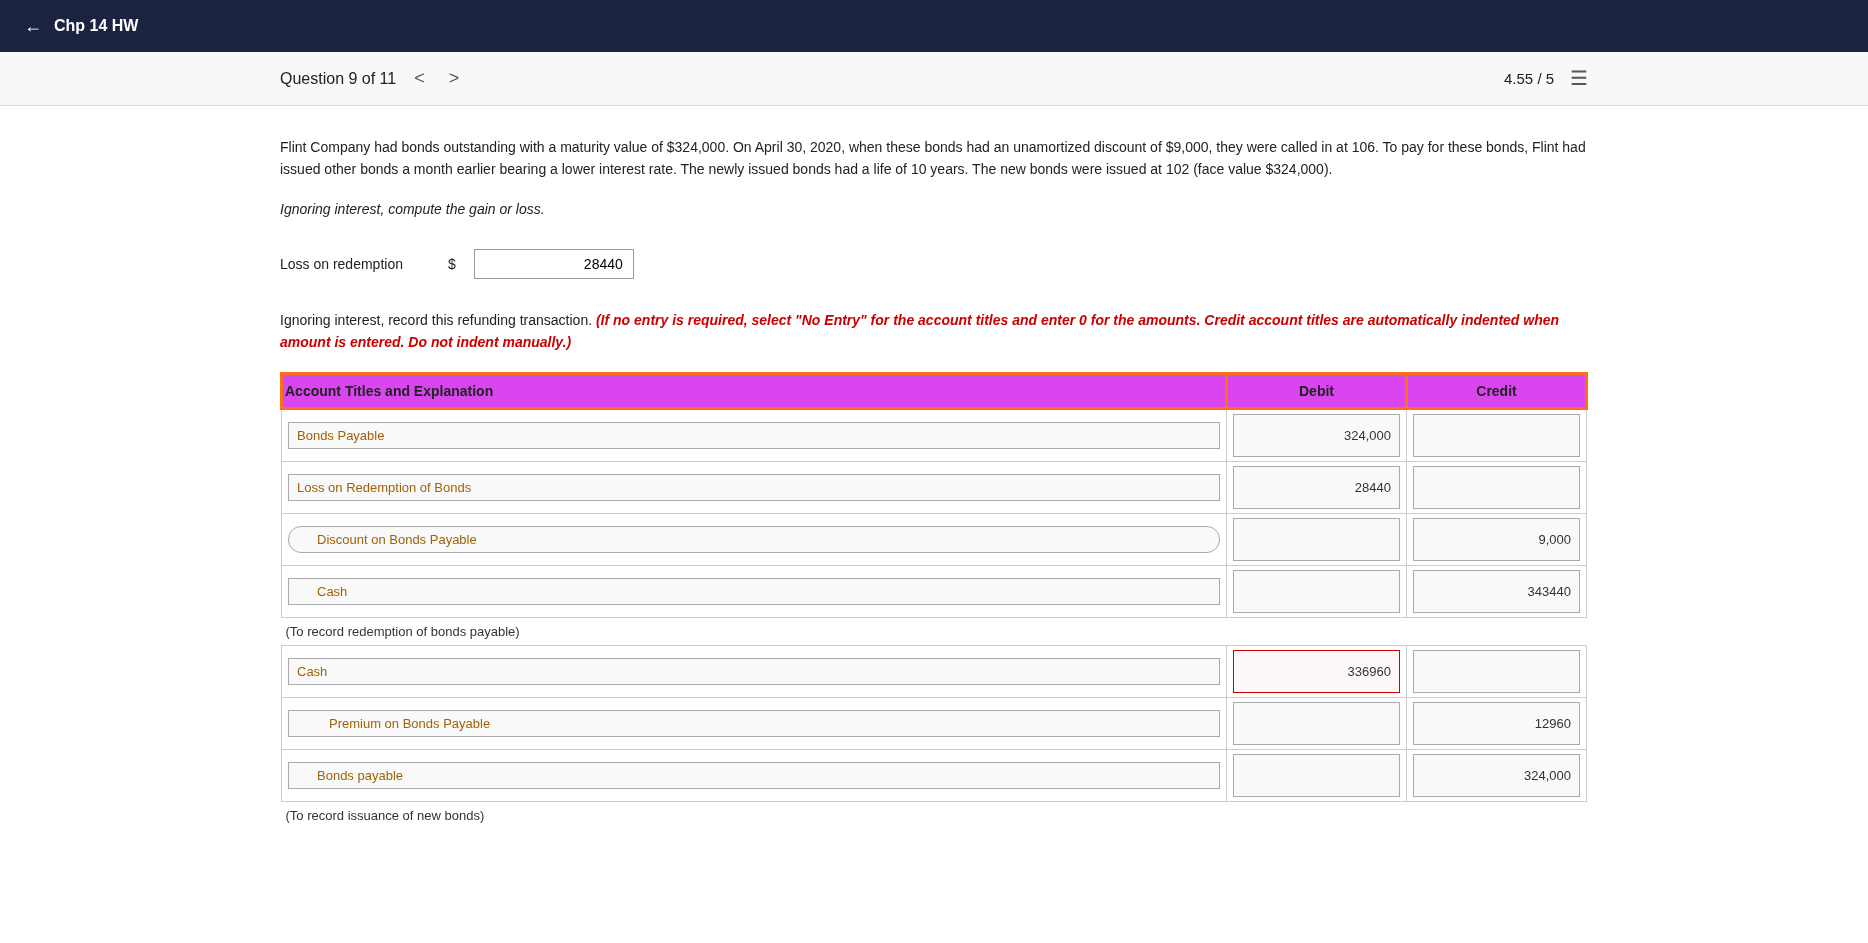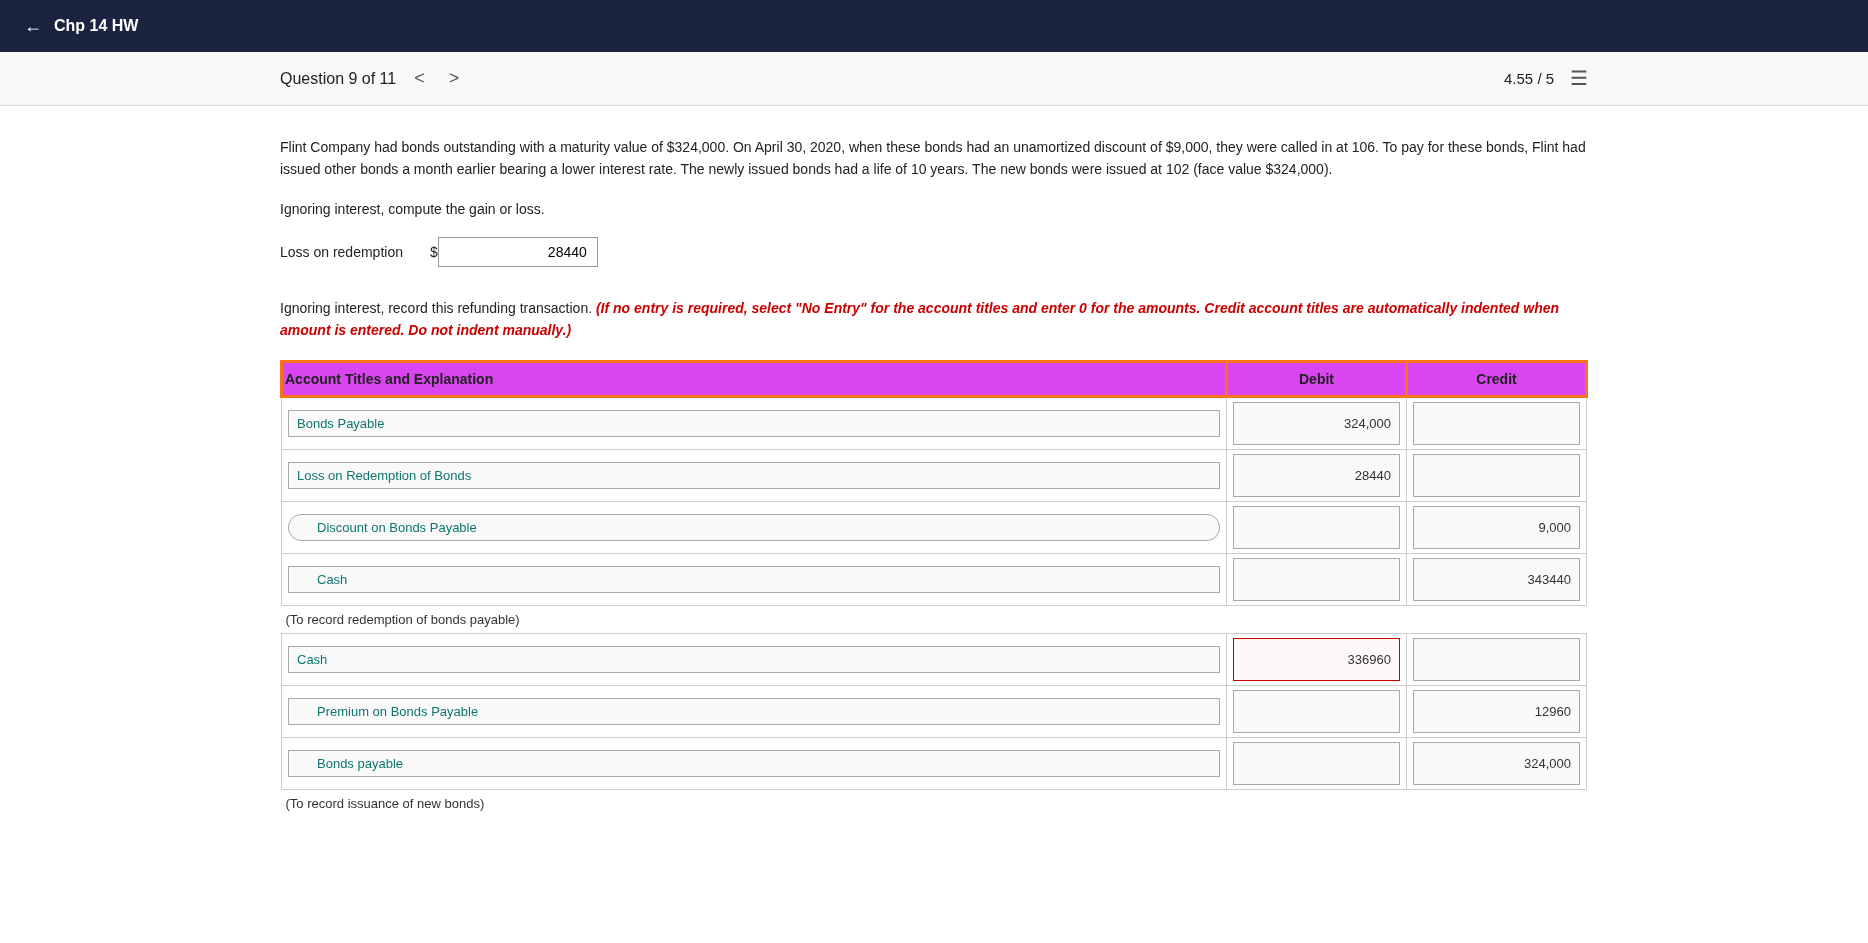--- a/index.html
+++ b/index.html
@@ -71,27 +71,28 @@
     .problem-text {
       font-size: 14px;
       color: #222;
       line-height: 1.6;
       margin-bottom: 20px;
     }
 
     .instruction-text {
       font-size: 14px;
       color: #222;
-      margin-bottom: 20px;
+      margin-bottom: 32px;
+      font-style: italic;
     }
 
     .loss-row {
       display: flex;
       align-items: center;
-      gap: 0;
+      gap: 18px;
       margin-bottom: 30px;
     }
     .loss-label {
       font-size: 14px;
       color: #222;
       min-width: 150px;
     }
     .dollar-sign {
       font-size: 14px;
       color: #222;
@@ -145,21 +146,21 @@
       color: #333;
       background: transparent;
     }
 
     .account-input {
       width: 100%;
       border: 1px solid #aaa;
       padding: 5px 8px;
       font-size: 13px;
       background: #f9f9f9;
-      color: #0f766e;
+      color: #a16207;
     }
     .amount-input {
       width: 100%;
       border: 1px solid #aaa;
       padding: 13px 8px;
       font-size: 13px;
       background: #f9f9f9;
       text-align: right;
       color: #333;
     }
@@ -277,21 +278,21 @@
         <td class="debit-col">
           <input class="amount-input red-border" type="text" value="336960" style="">
         </td>
         <td class="credit-col">
           <input class="amount-input" type="text" value="" style="">
         </td>
       </tr>
 
       <tr>
         <td>
-          <input class="account-input" type="text" value="Premium on Bonds Payable" style="padding-left: 28px;">
+          <input class="account-input" type="text" value="Premium on Bonds Payable" style="padding-left: 40px;">
         </td>
         <td class="debit-col">
           <input class="amount-input" type="text" value="" style="">
         </td>
         <td class="credit-col">
           <input class="amount-input" type="text" value="12960" style="">
         </td>
       </tr>
 
       <tr>

